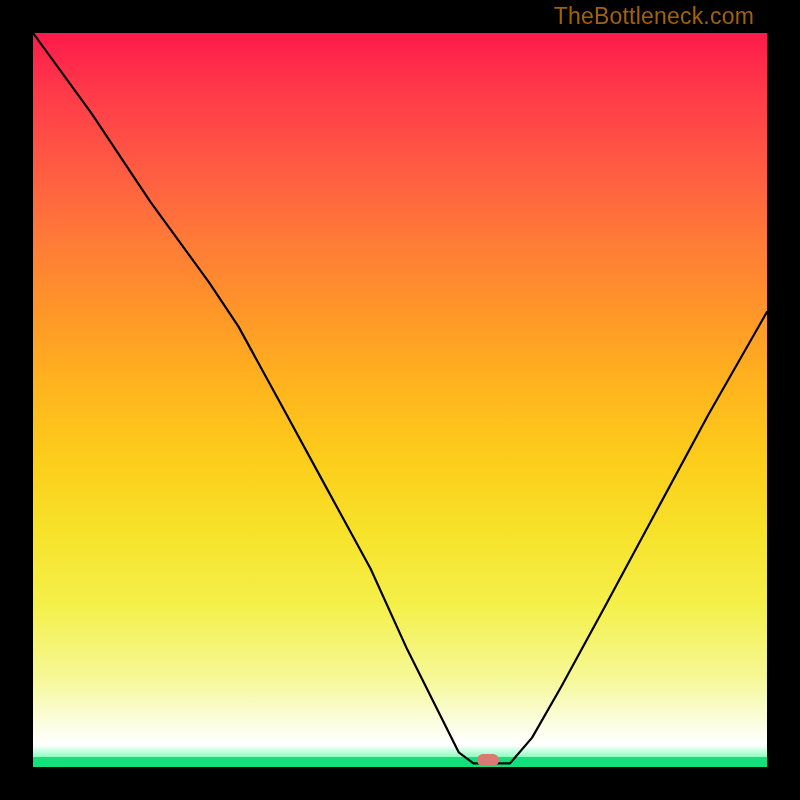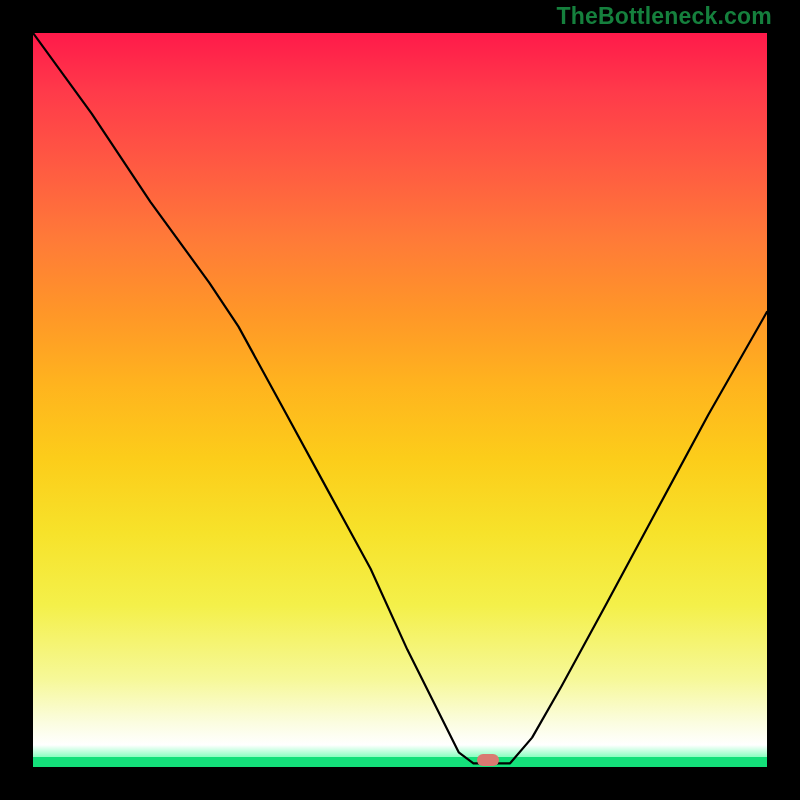--- a/index.html
+++ b/index.html
@@ -11,24 +11,24 @@
     left: 33px;
     top: 33px;
     width: 734px;
     height: 734px;
     overflow: hidden;
   }
 
   .watermark {
     position: absolute;
     top: 3px;
-    right: 28px;
-    color: #15803d;
+    right: 46px;
+    color: #a16207;
     font-size: 23px;
-    font-weight: 700;
+    font-weight: 400;
     letter-spacing: 0.2px;
   }
 
   
   .gradient-bg {
     position: absolute;
     inset: 0;
     background: linear-gradient(to bottom,
       #ff1a4a 0%,
       #ff3a4a 8%,

